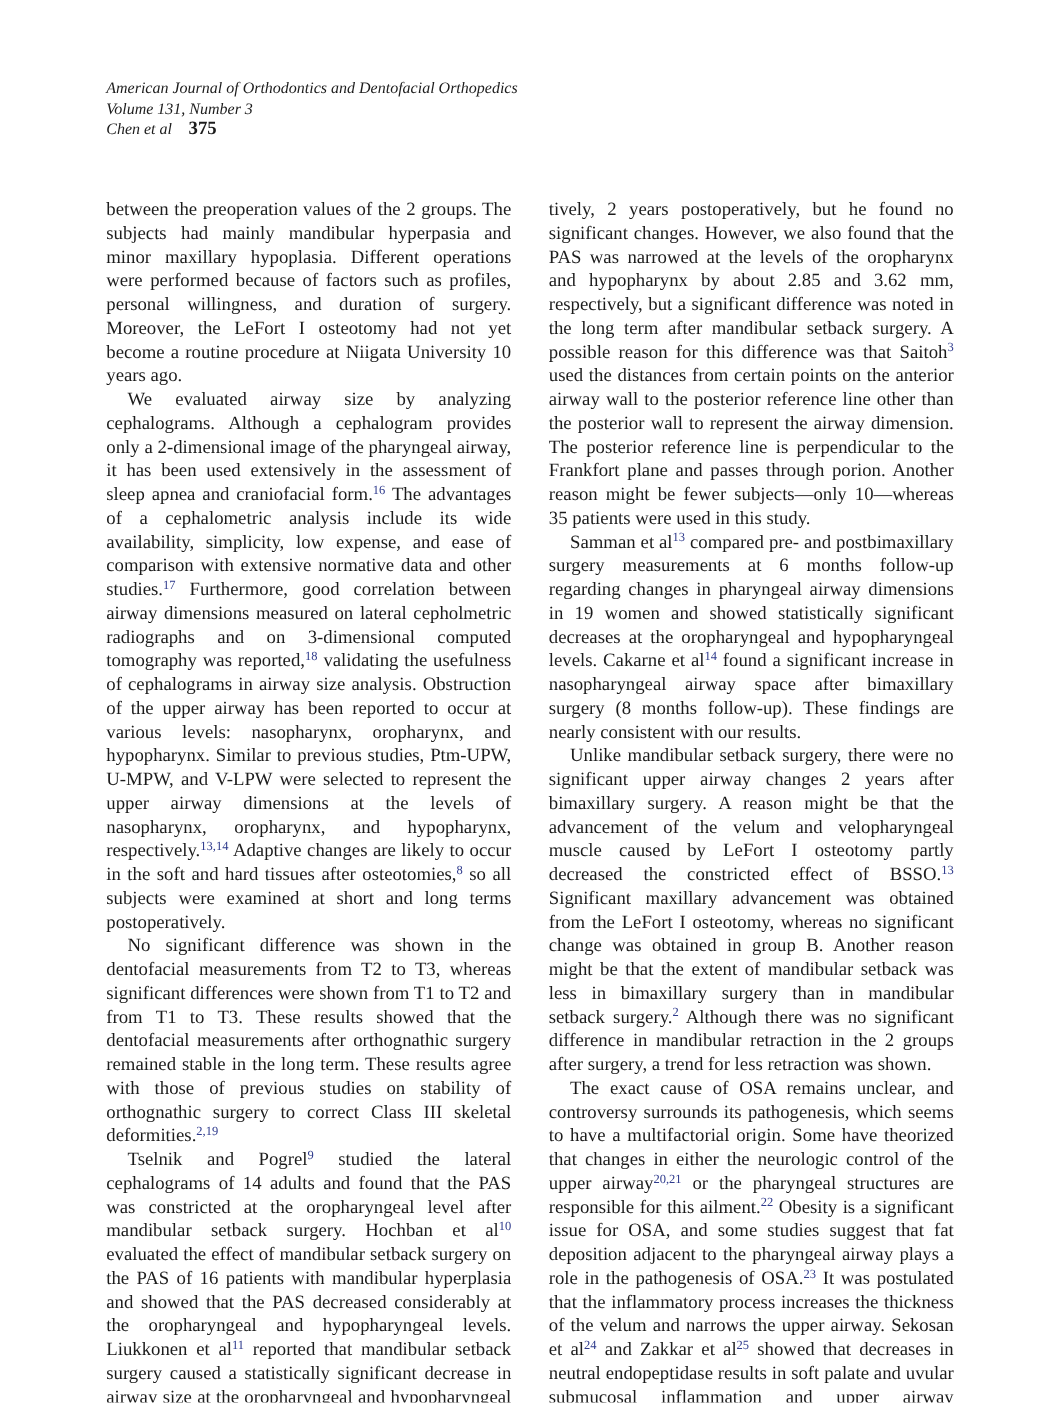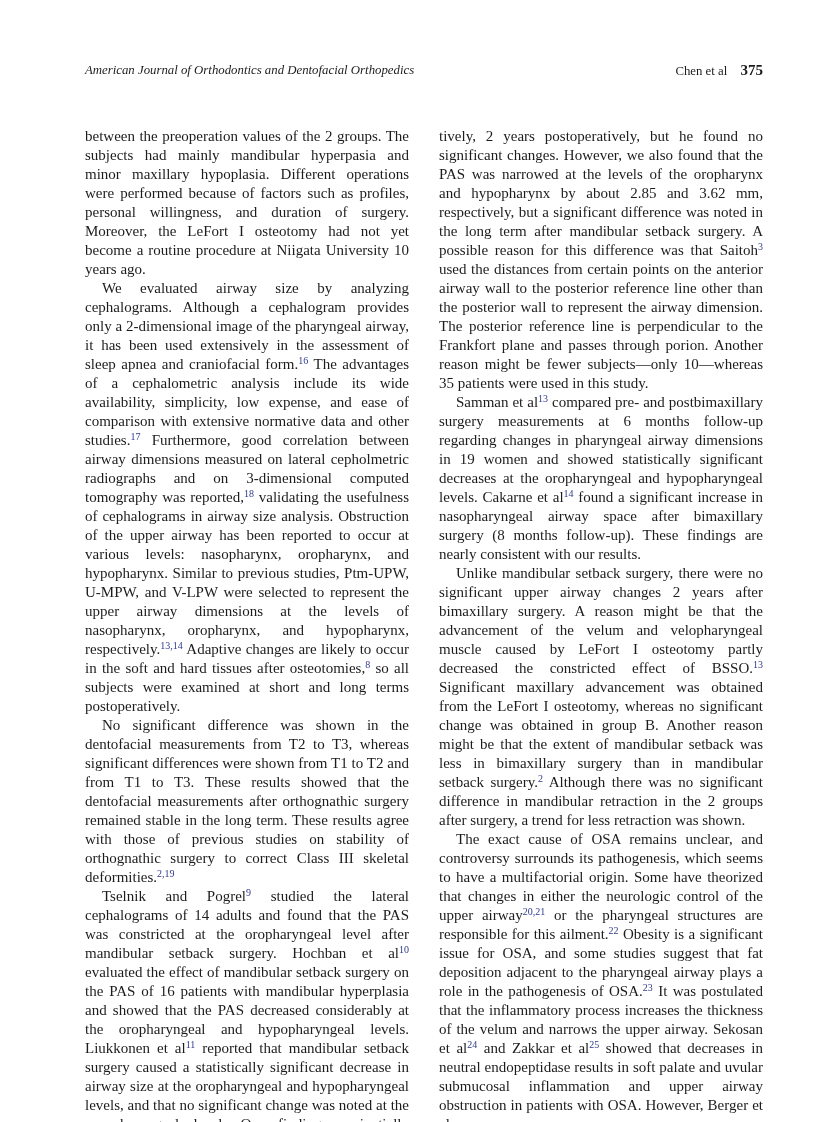--- a/index.html
+++ b/index.html
@@ -21,28 +21,30 @@
     top: 62px;
     width: 678px;
   }
   .page-header {
     display: flex;
     justify-content: space-between;
     align-items: flex-start;
     font-size: 12.8px;
     line-height: 16.5px;
     margin-bottom: 16px;
+    flex-direction: column;
   }
   .header-left {
     font-style: italic;
   }
   .header-right {
     white-space: nowrap;
   }
   .header-authors {
+    font-style: italic;
     text-align: right;
   }
   .header-pagenum {
     font-weight: bold;
     font-style: normal;
     font-size: 15px;
     margin-left: 10px;
   }
   .article-body {
     margin-top: 47px;
@@ -71,20 +73,21 @@
     top: -5px;
   }
 </style>
 </head>
 <body>
 
 <div class="page">
   <div class="page-header">
     <div class="header-left">
       <div>American Journal of Orthodontics and Dentofacial Orthopedics</div>
+      <div>Volume 131, Number 3</div>
     </div>
     <div class="header-right">
       <span class="header-authors">Chen et al</span>
       <span class="header-pagenum">375</span>
     </div>
   </div>
 
   <div class="article-body">
     <div class="col">
         <p><span>between the preoperation values of the 2 groups. The subjects had mainly mandibular hyperpasia and minor maxillary hypoplasia. Different operations were performed because of factors such as profiles, personal willingness, and duration of surgery. Moreover, the LeFort I osteotomy had not yet become a routine procedure at Niigata University 10 years ago.</span></p>

